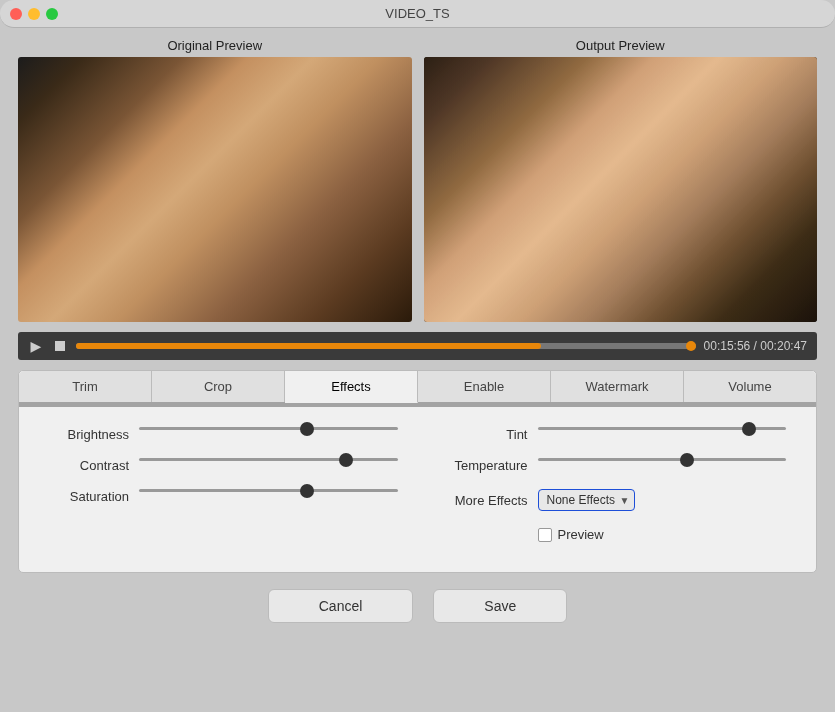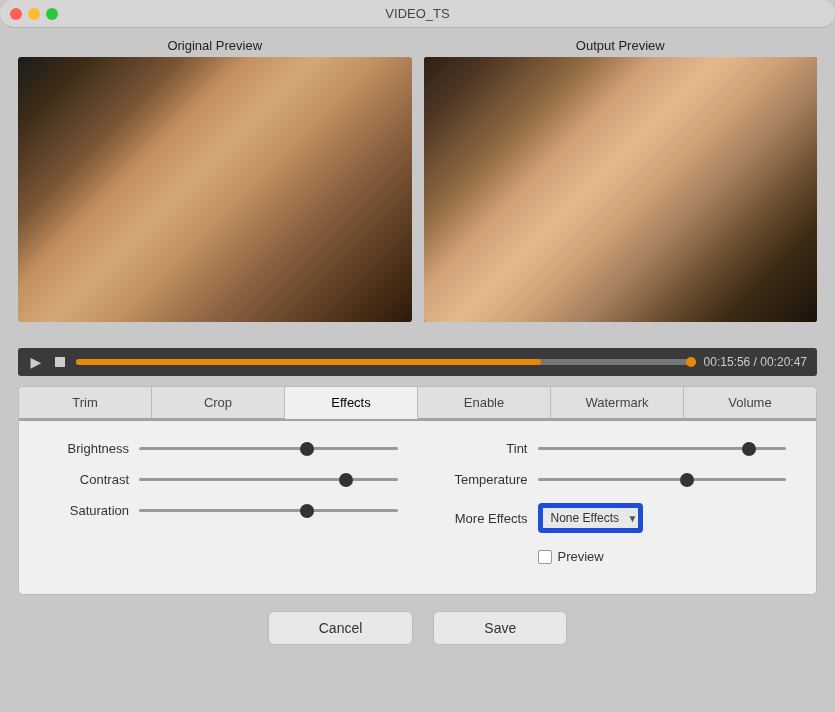--- a/index.html
+++ b/index.html
@@ -48,21 +48,21 @@
 
     
     .main {
       padding: 10px 18px;
     }
 
     
     .preview-row {
       display: flex;
       gap: 12px;
-      margin-bottom: 26px;
+      margin-bottom: 10px;
     }
     .preview-block {
       flex: 1;
     }
     .preview-label {
       text-align: center;
       font-size: 13px;
       color: #222;
       margin-bottom: 4px;
     }
@@ -184,21 +184,21 @@
 
     
     .tabs-panel {
       background: #f0f0f0;
       border: 1px solid #bbb;
       border-radius: 5px;
       margin-top: 10px;
     }
     .tabs-header {
       display: flex;
-      border-bottom: 3px solid #a3a3a3;
+      border-bottom: 5px solid #a3a3a3;
     }
     .tab {
       flex: 1;
       padding: 8px 10px;
       text-align: center;
       font-size: 13px;
       color: #444;
       cursor: pointer;
       background: #e0e0e0;
       border-right: 1px solid #bbb;
@@ -220,21 +220,20 @@
     }
     .effects-grid {
       display: flex;
       gap: 40px;
     }
     .effects-left, .effects-right {
       flex: 1;
     }
     .slider-row {
       display: flex;
-      align-items: center;
       margin-bottom: 16px;
       gap: 10px;
     }
     .slider-label {
       width: 80px;
       text-align: right;
       font-size: 13px;
       color: #333;
       flex-shrink: 0;
     }
@@ -265,21 +264,21 @@
 
     
     .more-effects-row {
       display: flex;
       align-items: center;
       margin-bottom: 16px;
       gap: 10px;
     }
     .dropdown-select {
       background: #e8e8e8;
-      border: 5px solid #1d4ed8;
+      border: 1px solid #1d4ed8;
       border-radius: 4px;
       padding: 3px 18px 3px 8px;
       font-size: 12px;
       color: #333;
       appearance: none;
       -webkit-appearance: none;
       position: relative;
       cursor: pointer;
     }
     .dropdown-wrapper {

